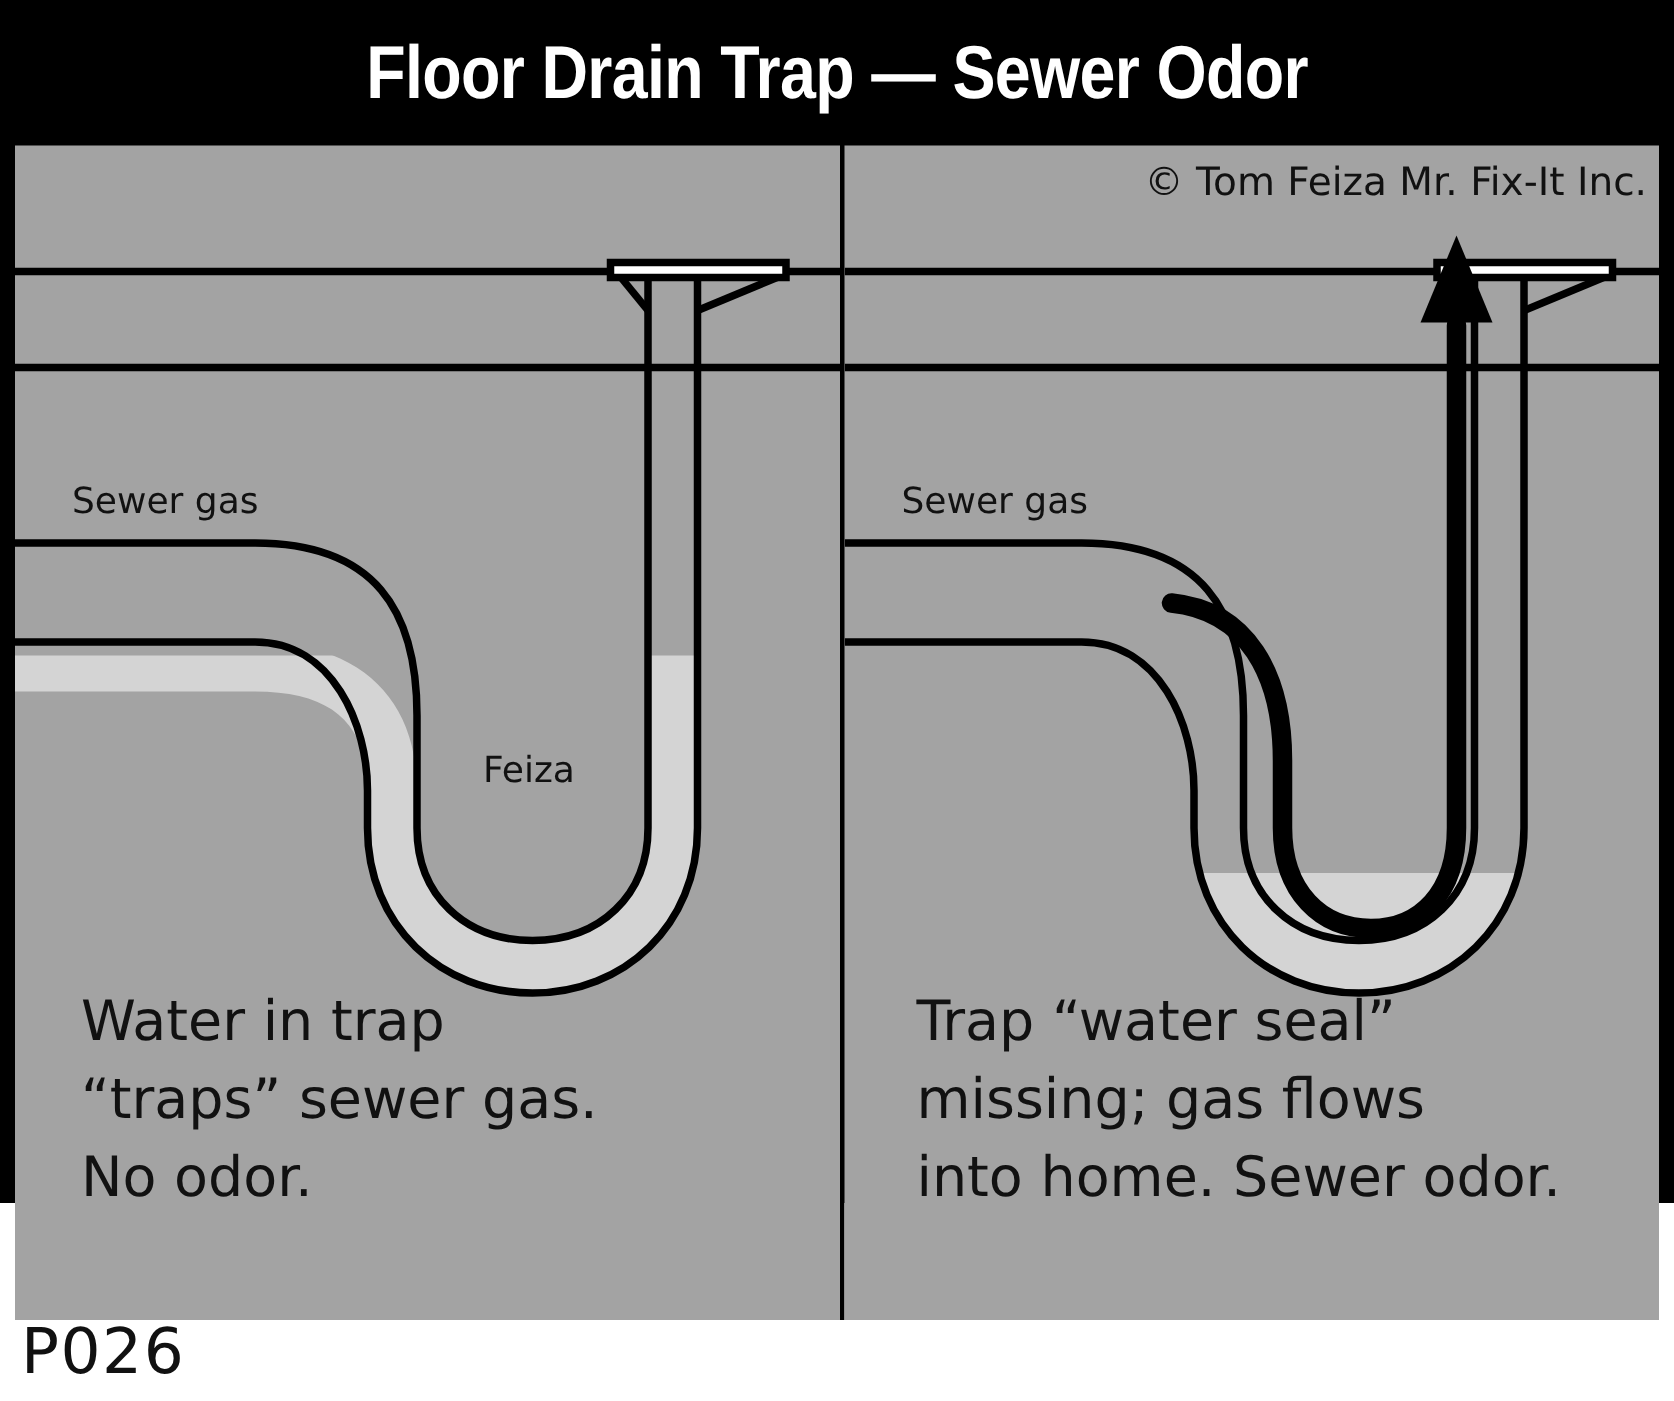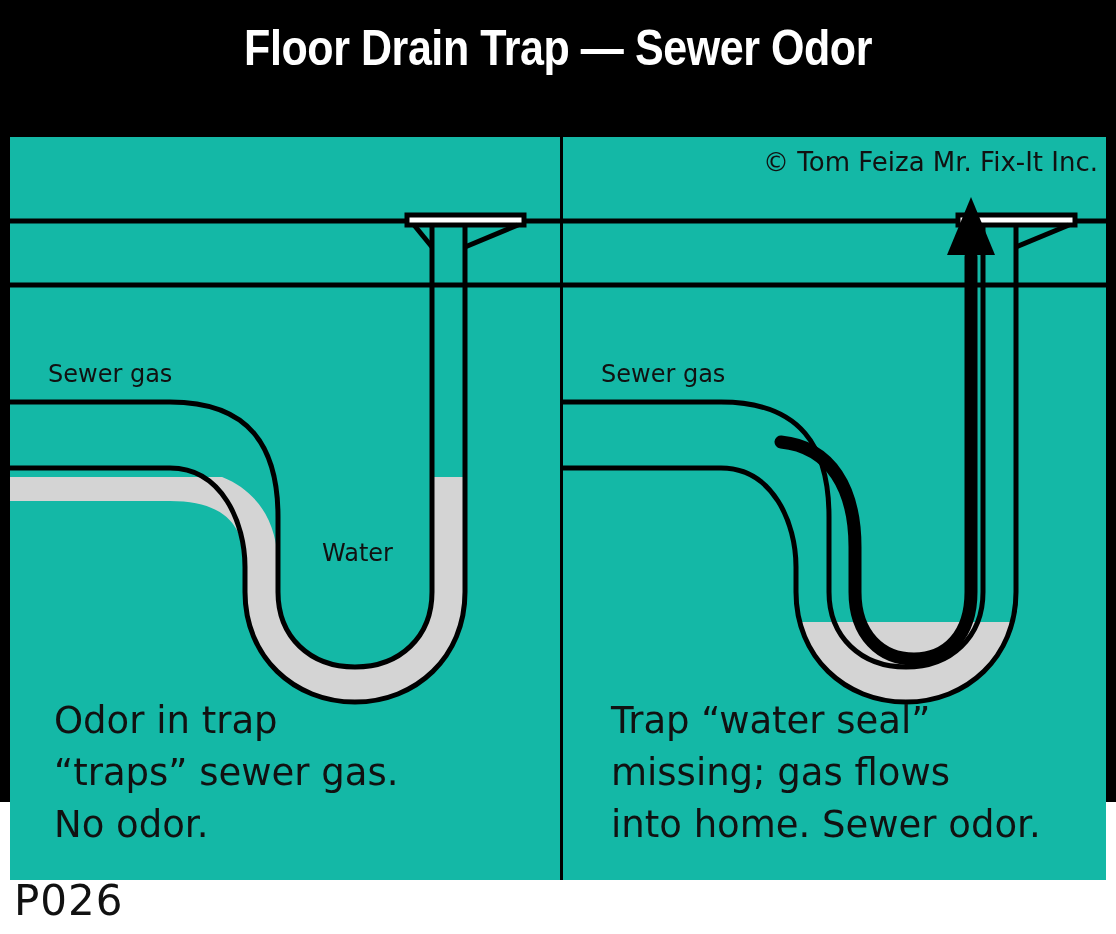--- a/index.html
+++ b/index.html
@@ -46,23 +46,22 @@
     left: 10px;
     top: 97px;
     width: 1096px;
     height: 783px;
   }
   .panel {
     position: absolute;
     top: 0;
     width: 550px;
     height: 783px;
-    background: #14b8a6;
+    background: #a3a3a3;
     overflow: hidden;
-    margin-top: 40px;
   }
   #panel-left  { left: 0px; }
   #panel-right { left: 553px; width: 543px; }
   #divider {
     position: absolute;
     left: 550px; top: 0;
     width: 3px; height: 783px;
     background: #000000;
   }
   
@@ -174,23 +173,23 @@
 
         <g>
           <rect x="397" y="78" width="117" height="10" fill="#ffffff" stroke="#000000" stroke-width="5"></rect>
           <path d="M 404,88 L 422,110" fill="none" stroke="#000000" stroke-width="5"></path>
           <path d="M 508,88 L 455,110" fill="none" stroke="#000000" stroke-width="5"></path>
         </g>
       </svg>
 
       <div class="fig-label" style="left:38px; top:223px;">Sewer gas</div>
 
-      <div class="fig-label" style="left:312px; top:402px;">Water</div>
-
-      <div class="caption">Odor in trap
+      <div class="fig-label" style="left:312px; top:402px;">Feiza</div>
+
+      <div class="caption">Water in trap
 “traps” sewer gas.
 No odor.</div>
     </div>
 
     <div id="divider"></div>
 
     <div class="panel" id="panel-right">
 
       <div id="copyright">© Tom Feiza Mr. Fix-It Inc.</div>
 

